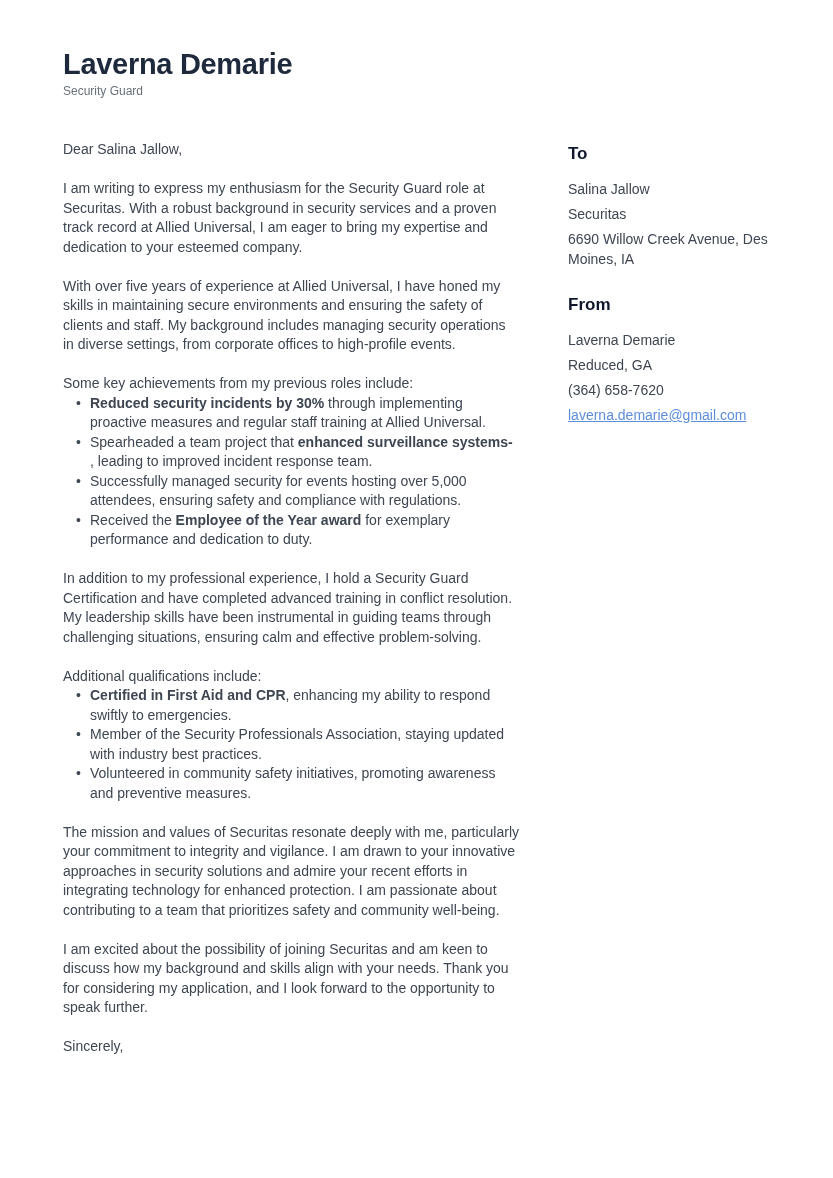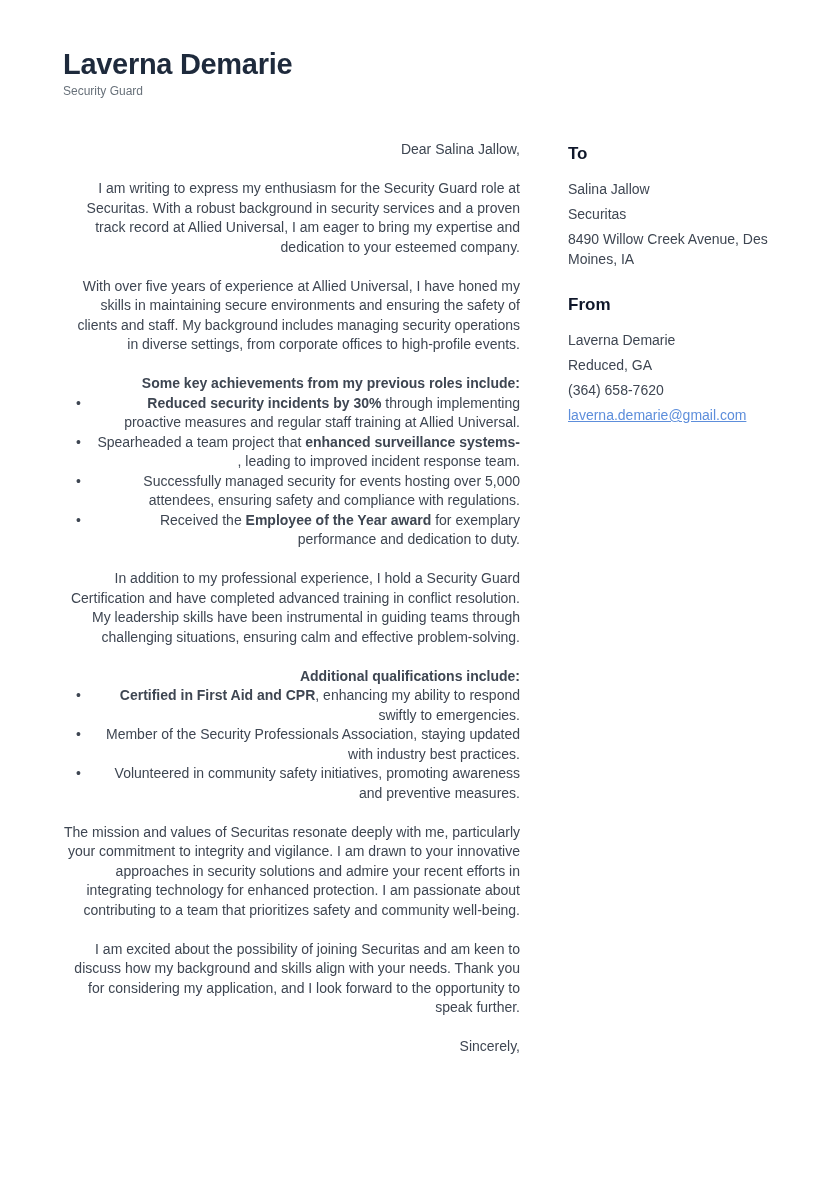--- a/index.html
+++ b/index.html
@@ -27,24 +27,23 @@
     line-height: 17px;
   }
   .letter {
     position: absolute;
     left: 63px;
     top: 140px;
     width: 457px;
     font-size: 14px;
     line-height: 19.5px;
     color: #3e4652;
-    text-align: right;
   }
   .letter p { margin: 0 0 19.5px 0; }
-  .letter p.tight { margin-bottom: 0; font-weight: bold; }
+  .letter p.tight { margin-bottom: 0; }
   .letter ul { margin: 0 0 19.5px 0; padding: 0; list-style: none; }
   .letter li { position: relative; padding-left: 27px; }
   .letter li::before { content: "\2022"; position: absolute; left: 13px; }
   .b { font-weight: 700; }
   .sidebar {
     position: absolute;
     left: 568px;
     top: 145px;
     width: 230px;
     font-size: 14px;
@@ -92,21 +91,21 @@
       <p><span>The mission and values of Securitas resonate deeply with me, particularly your commitment to integrity and vigilance. I am drawn to your innovative approaches in security solutions and admire your recent efforts in integrating technology for enhanced protection. I am passionate about contributing to a team that prioritizes safety and community well-being.</span></p>
       <p><span>I am excited about the possibility of joining Securitas and am keen to discuss how my background and skills align with your needs. Thank you for considering my application, and I look forward to the opportunity to speak further.</span></p>
       <p><span>Sincerely,</span></p>
     </div>
 
   <div class="sidebar">
     <div>
       <h2 class="side-heading">To</h2>
       <div class="side-line">Salina Jallow</div>
       <div class="side-line">Securitas</div>
-      <div class="side-line">8490 Willow Creek Avenue, Des Moines, IA</div>
+      <div class="side-line">6690 Willow Creek Avenue, Des Moines, IA</div>
     </div>
     <div class="from-section">
       <h2 class="side-heading">From</h2>
       <div class="side-line">Laverna Demarie</div>
       <div class="side-line">Reduced, GA</div>
       <div class="side-line">(364) 658-7620</div>
       <div class="side-line">
         <a href="#" class="email-link">laverna.demarie@gmail.com</a>
       </div>
     </div>

